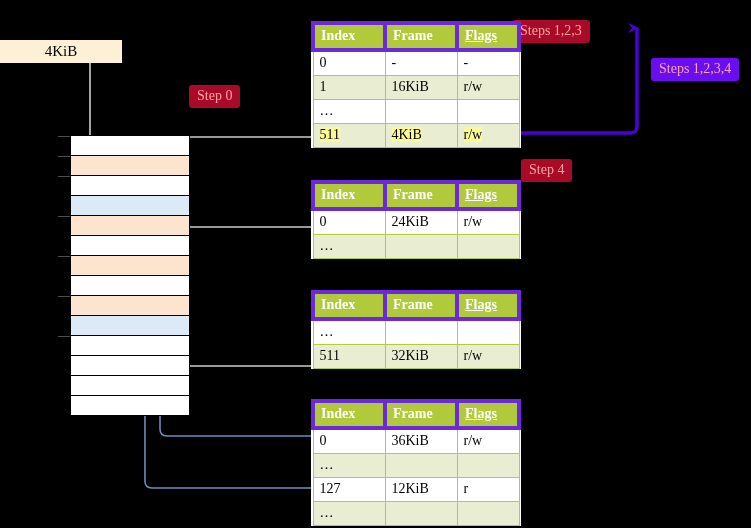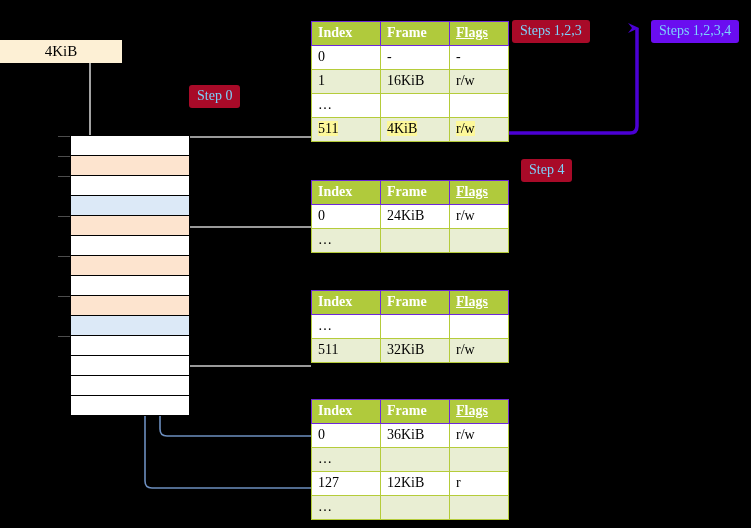--- a/index.html
+++ b/index.html
@@ -12,30 +12,30 @@
     width: 751px;
     height: 528px;
     background: #000000;
     overflow: hidden;
     font-family: "Liberation Serif", "DejaVu Serif", serif;
   }
 
   
   .badge {
     position: absolute;
-    color: #7dd3fc;
+    color: #fca5a5;
     font-family: "Liberation Serif", "DejaVu Serif", serif;
     font-size: 14px;
     line-height: 1;
     padding: 4px 8px 5px 8px;
     border-radius: 3px;
     white-space: nowrap;
   }
   .badge-red    { background: #a80a28; }
-  .badge-purple { background: #6a0df0; }
+  .badge-purple { background: #6a0df0; margin-top: 38px; }
 
   
   .kib-box {
     position: absolute;
     background: #fdf0d5;
     border: 1px solid #fdf0d5;
     color: #000000;
     font-size: 15px;
     text-align: center;
     line-height: 20px;
@@ -65,21 +65,21 @@
     border: 1px solid #b5cc3a;
     font-size: 14px;
     background: #ffffff;
   }
   .ptable th {
     background: #b0ca3c;
     color: #ffffff;
     font-weight: bold;
     text-align: left;
     padding: 3px 6px 4px 6px;
-    border: 1px solid #6d28d9;
+    border: 4px solid #6d28d9;
     font-size: 14px;
     white-space: nowrap;
   }
   .ptable td {
     padding: 3px 6px 4px 6px;
     border: 1px solid #b5cc3a;
     color: #000000;
     background: #ffffff;
     white-space: nowrap;
   }

